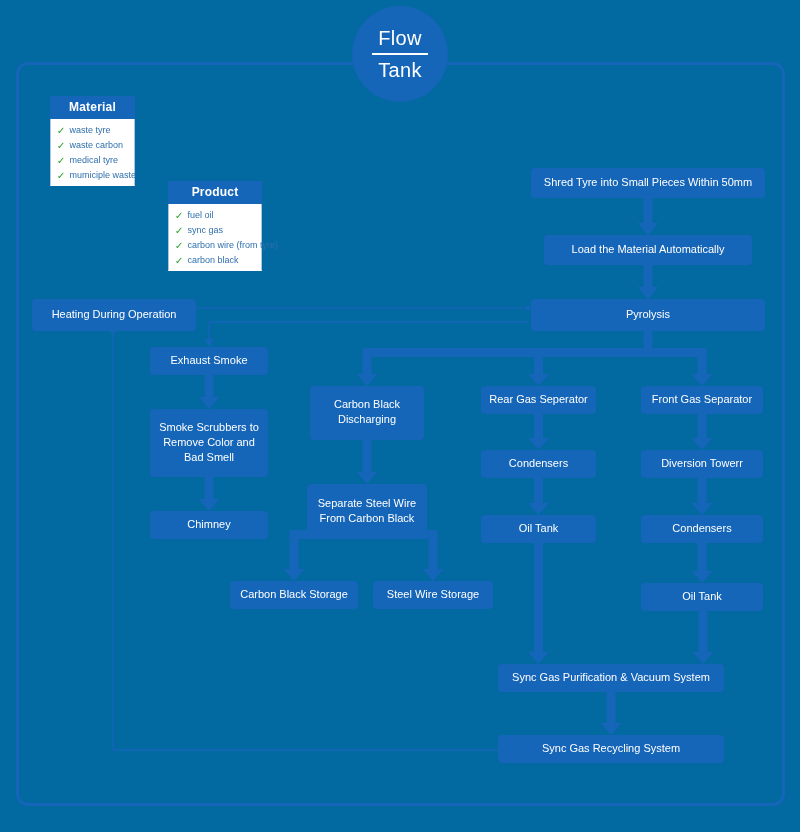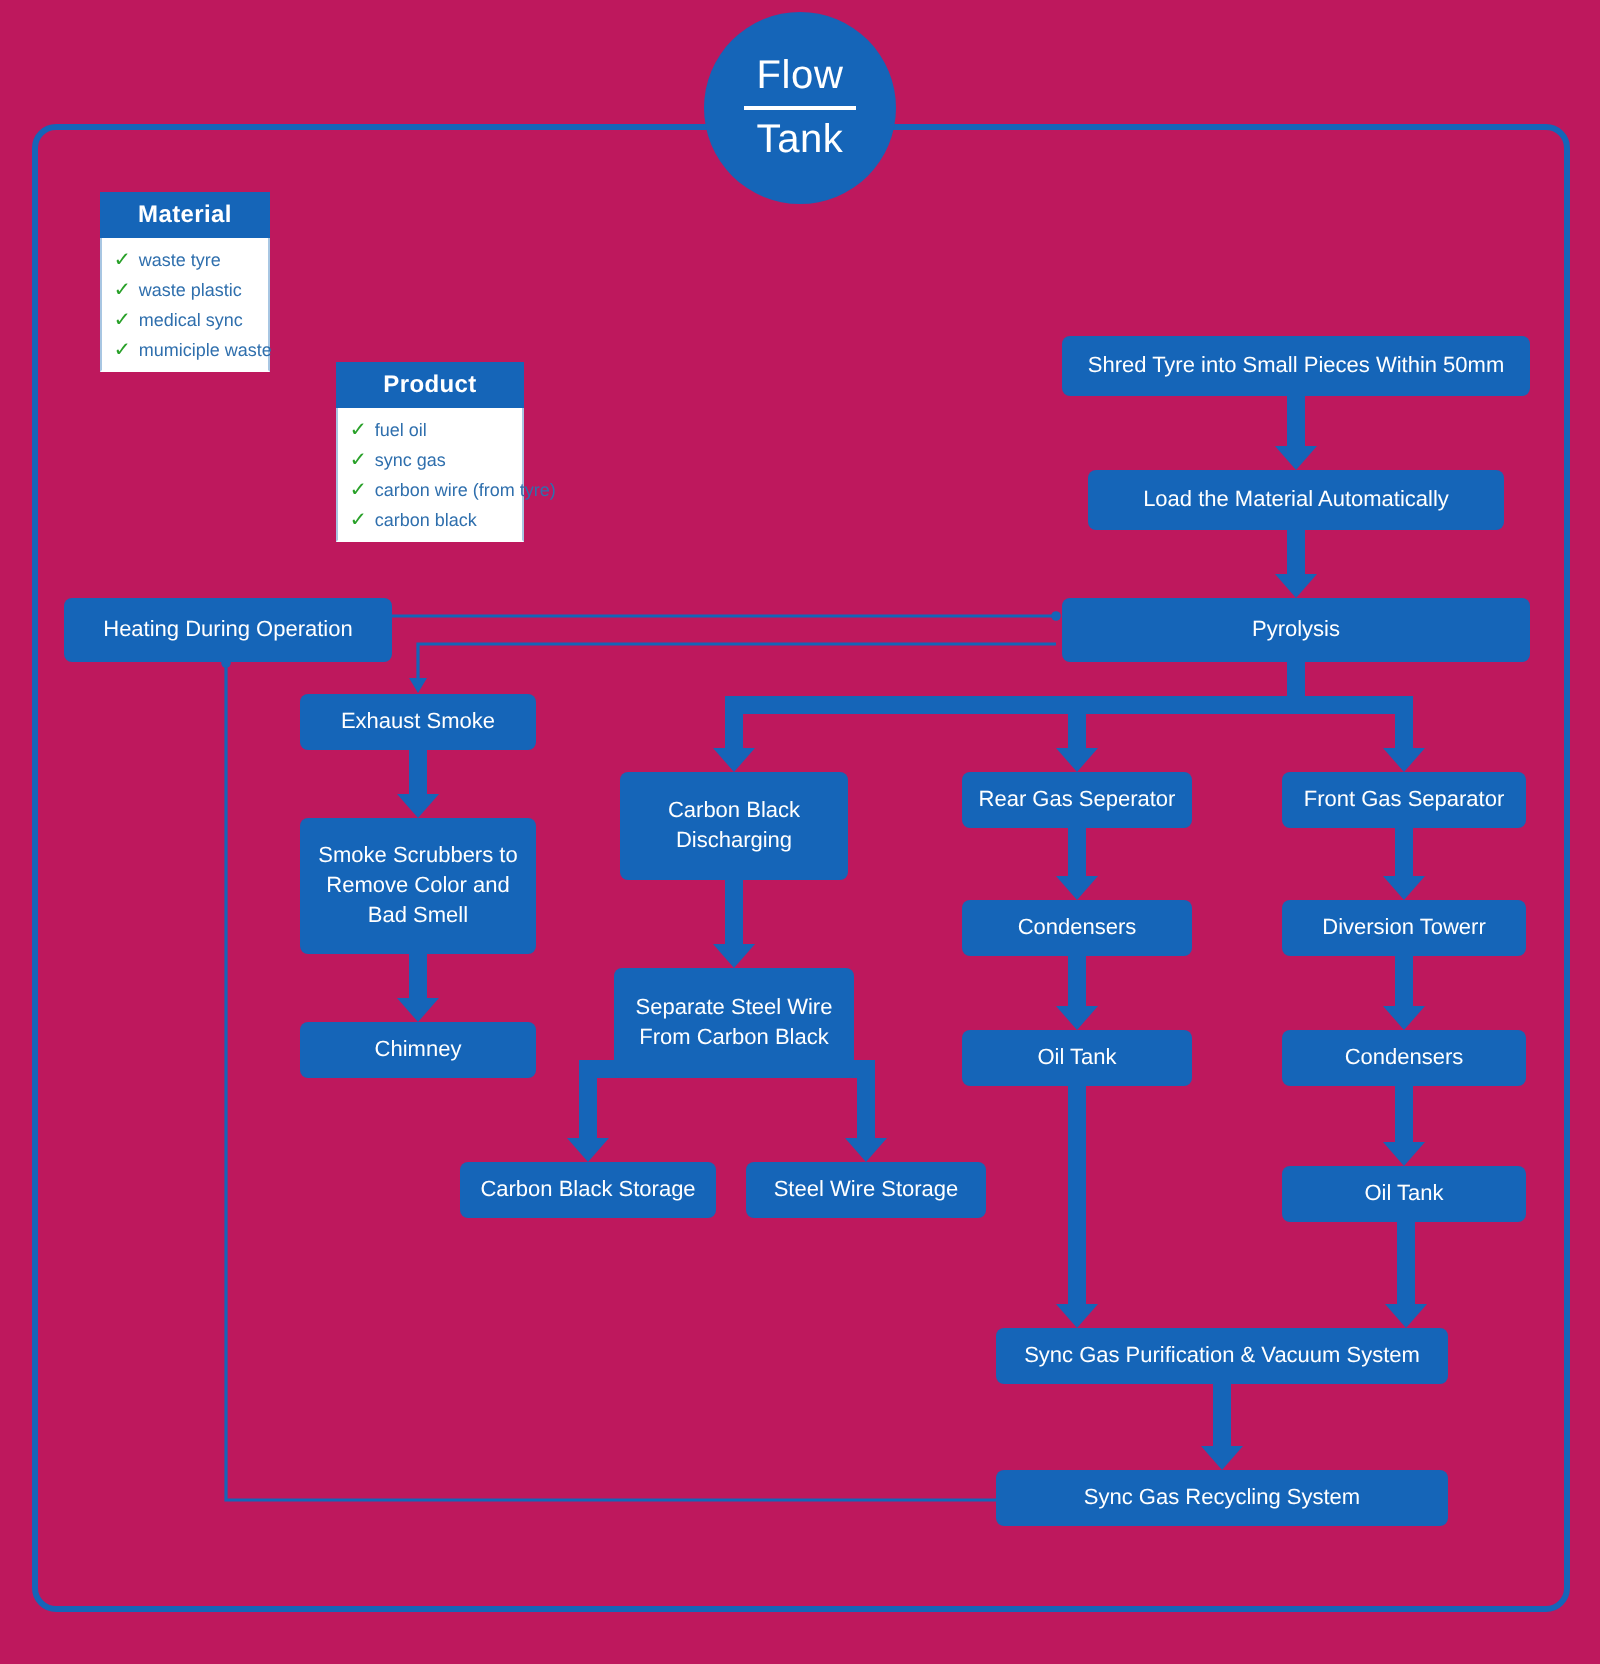--- a/index.html
+++ b/index.html
@@ -7,21 +7,21 @@
     padding: 0;
     background: #ffffff;
   }
   body {
     font-family: "Liberation Sans", sans-serif;
   }
   #stage {
     position: relative;
     width: 800px;
     height: 832px;
-    background: #be185d;
+    background: #0369a1;
     overflow: hidden;
   }
   
   .frame {
     position: absolute;
     left: 16px;
     top: 62px;
     width: 769px;
     height: 744px;
     border: 3px solid #1565b8;
@@ -139,25 +139,25 @@
 
   <div class="legend" id="legend-material">
     <div class="legend-head">Material</div>
     <div class="legend-body">
       <div class="legend-item">
         <span class="tick">✓</span>
         <span>waste tyre</span>
       </div>
       <div class="legend-item">
         <span class="tick">✓</span>
-        <span>waste plastic</span>
-      </div>
-      <div class="legend-item">
-        <span class="tick">✓</span>
-        <span>medical sync</span>
+        <span>waste carbon</span>
+      </div>
+      <div class="legend-item">
+        <span class="tick">✓</span>
+        <span>medical tyre</span>
       </div>
       <div class="legend-item">
         <span class="tick">✓</span>
         <span>mumiciple waste</span>
       </div>
     </div>
   </div>
 
   <div class="legend" id="legend-product">
     <div class="legend-head">Product</div>

